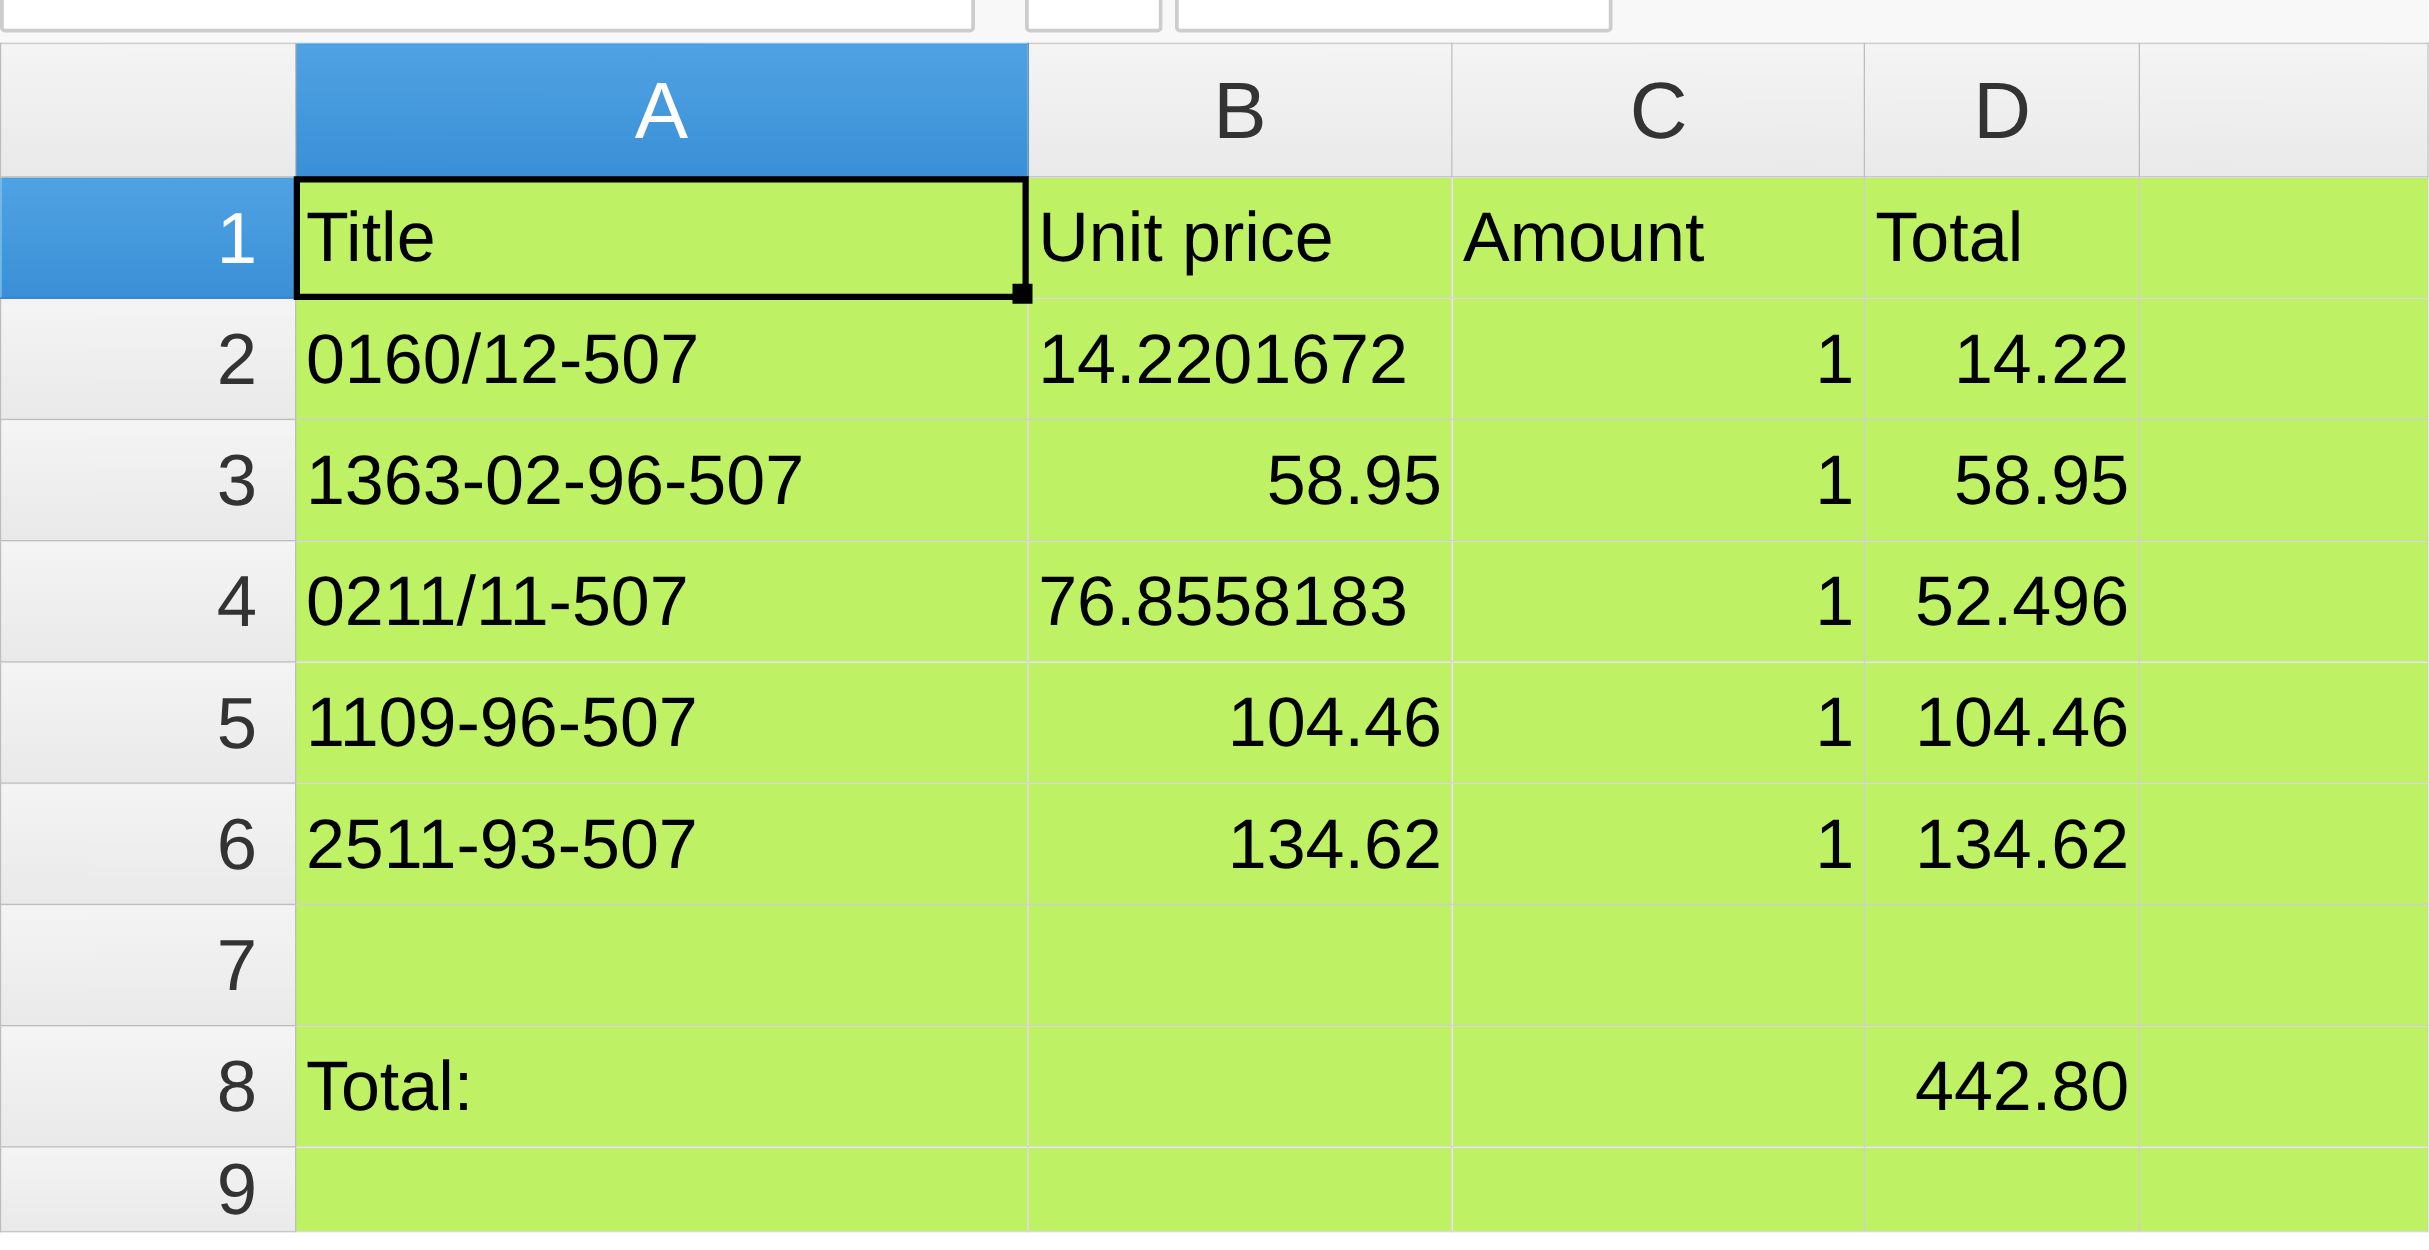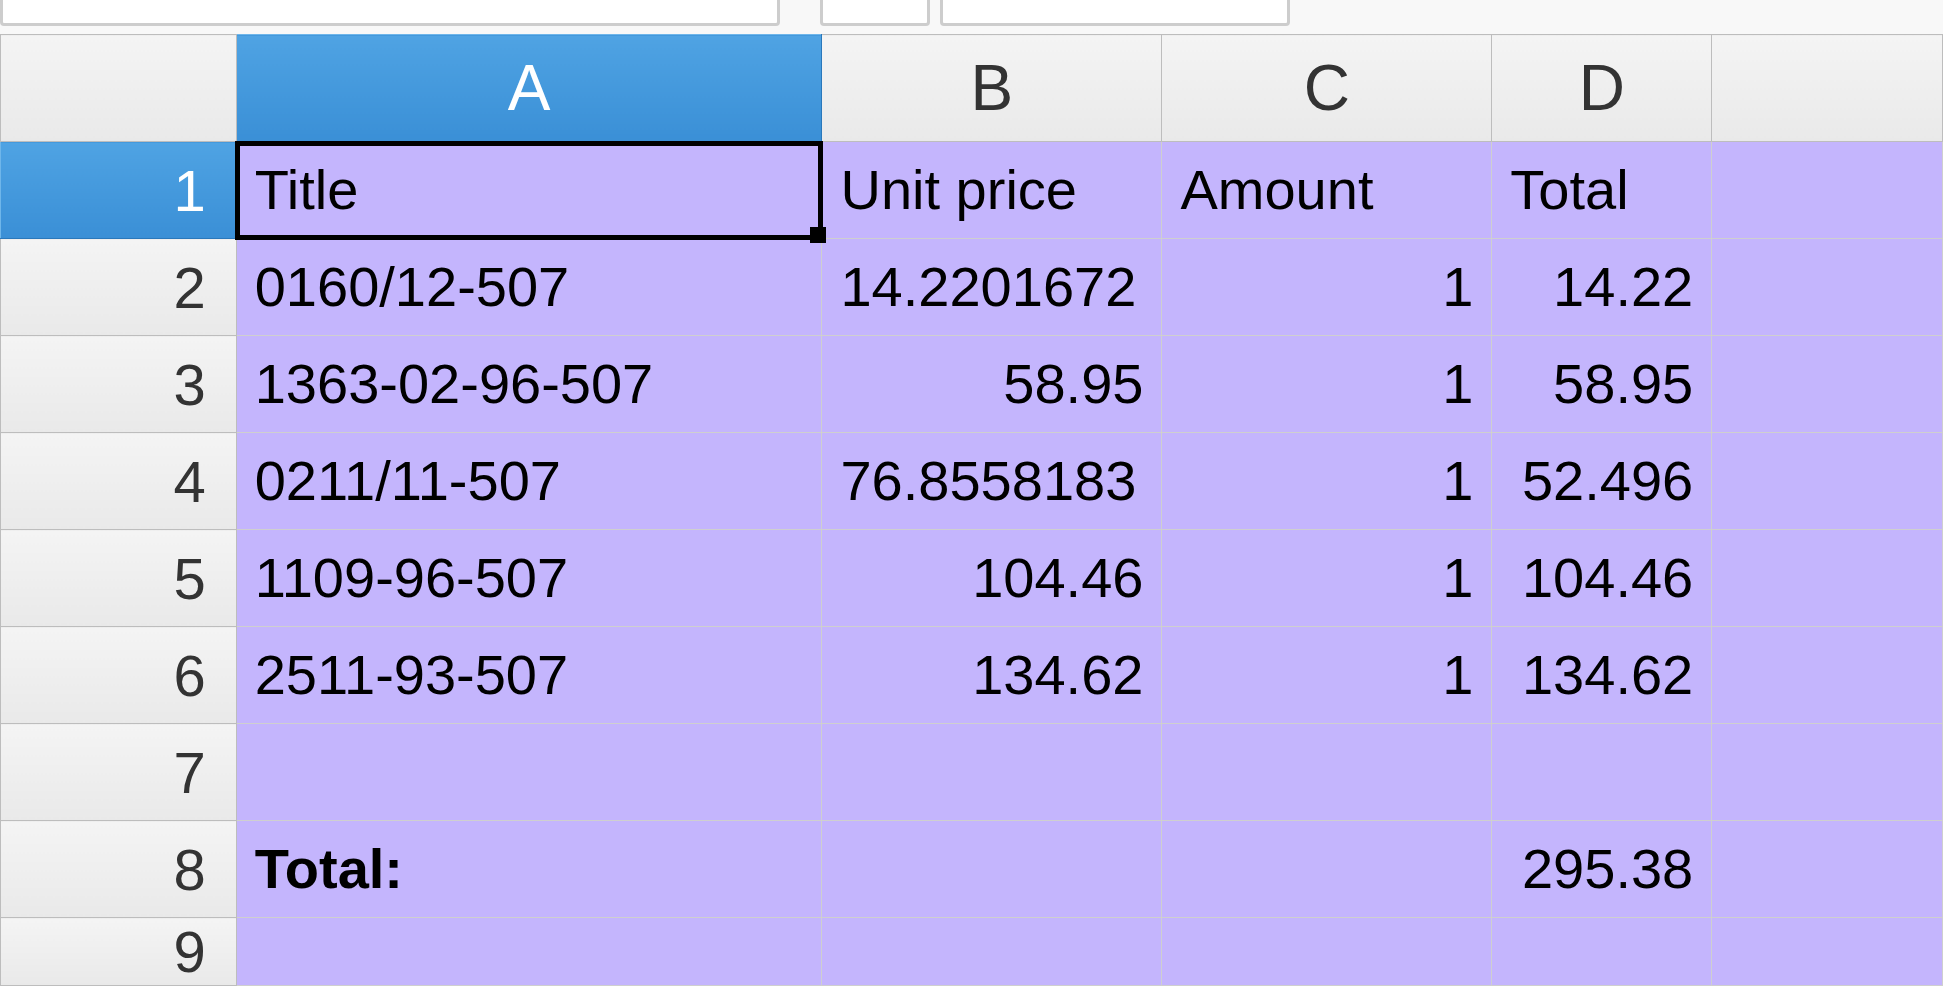--- a/index.html
+++ b/index.html
@@ -108,29 +108,29 @@
     border-bottom-color: #2a78bb;
   }
 
   
   td.cell {
     border: 1px solid #cfcfcf;
     height: 96px;
     font-size: 56px;
     line-height: 1;
     vertical-align: middle;
-    padding: 0 18px;
-    background: #c4b5fd;
+    padding: 0 8px;
+    background: #bef264;
     white-space: nowrap;
     overflow: hidden;
     margin-left: 21px;
   }
   td.cell.left  { text-align: left; }
   td.cell.right { text-align: right; }
-  td.cell.bold  { font-weight: 700; }
+  td.cell.bold  { font-weight: 400; }
 
   
   .active-cell {
     position: absolute;
     box-sizing: border-box;
     border: 5px solid #000000;
     background: transparent;
     pointer-events: none;
   }
   .active-cell .fill-handle {
@@ -234,21 +234,21 @@
       <td class="cell"></td>
       <td class="cell"></td>
       <td class="cell"></td>
     </tr>
 
     <tr>
       <th class="rowhdr">8</th>
       <td class="cell left bold">Total:</td>
       <td class="cell"></td>
       <td class="cell"></td>
-      <td class="cell right">295.38</td>
+      <td class="cell right">442.80</td>
       <td class="cell"></td>
     </tr>
 
     <tr>
       <th class="rowhdr" style="height:60px">9</th>
       <td class="cell" style="height:60px"></td>
       <td class="cell" style="height:60px"></td>
       <td class="cell" style="height:60px"></td>
       <td class="cell" style="height:60px"></td>
       <td class="cell" style="height:60px"></td>

